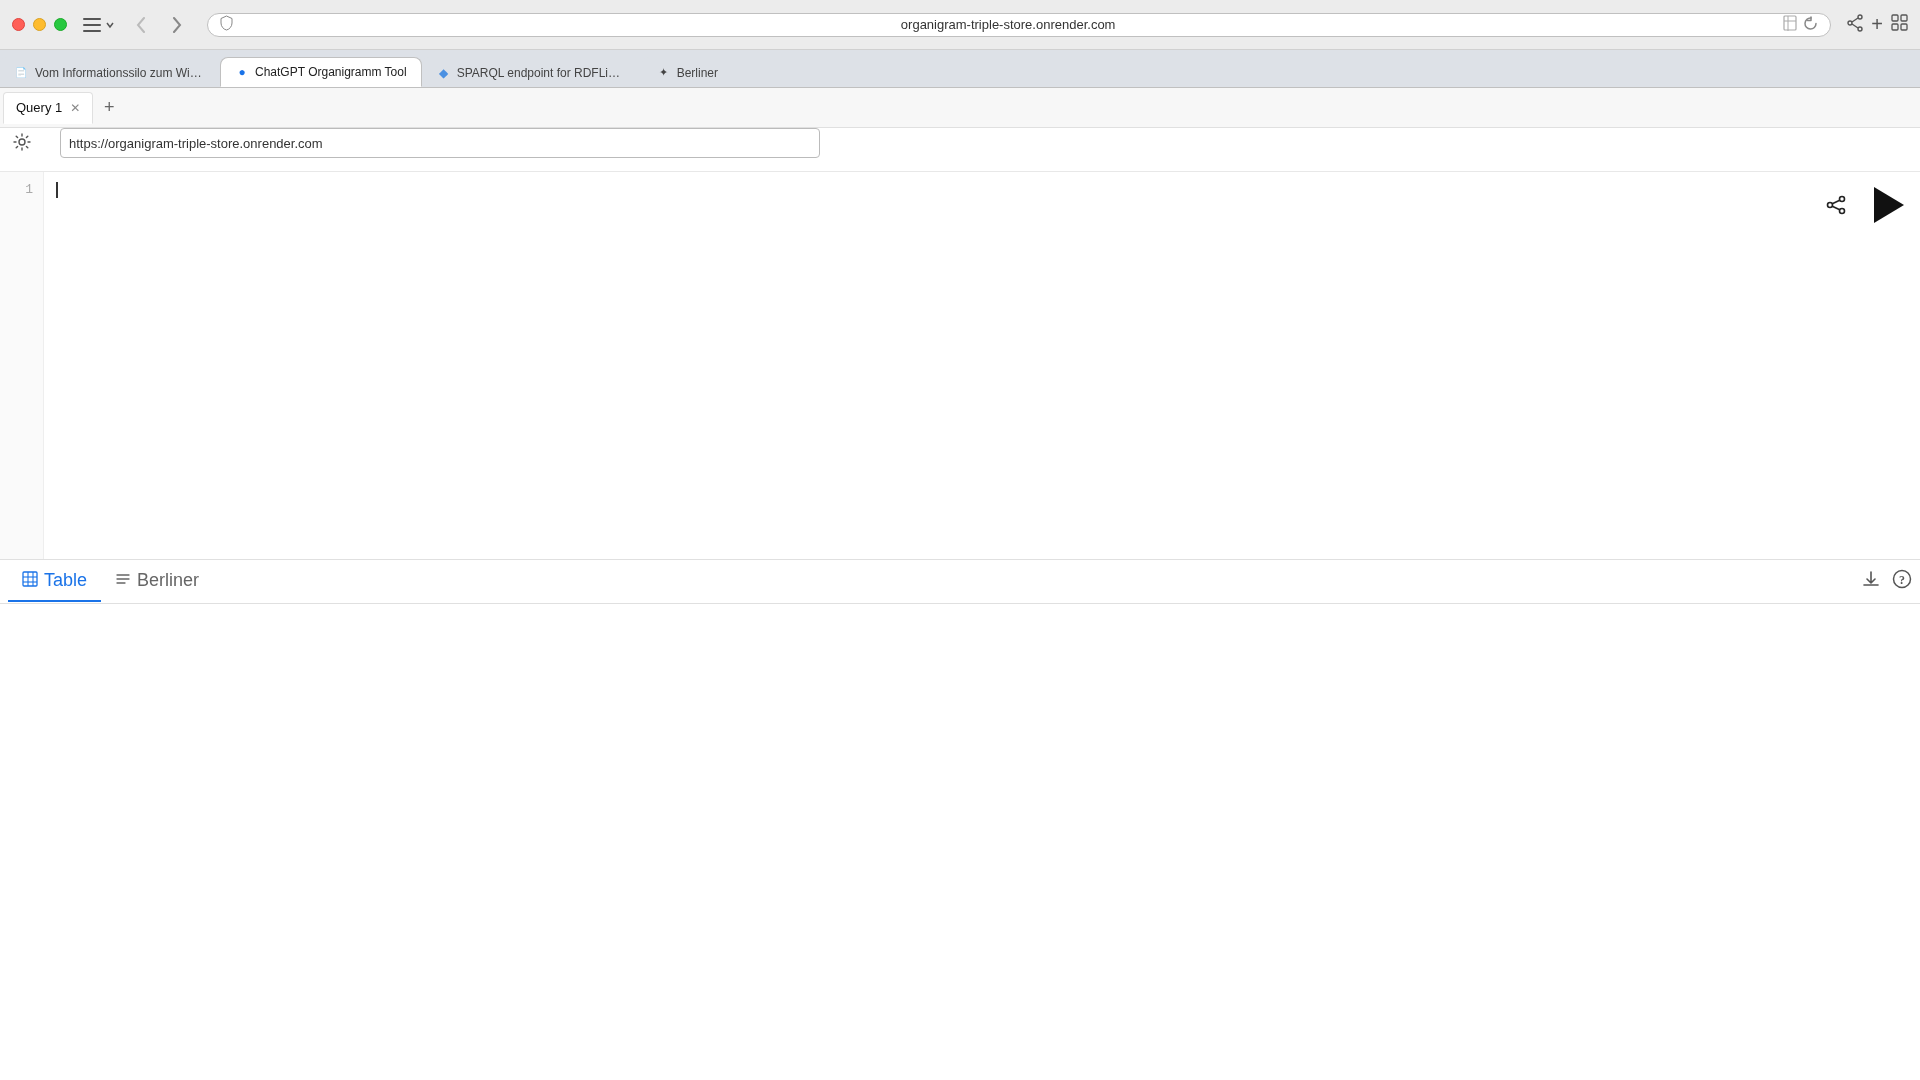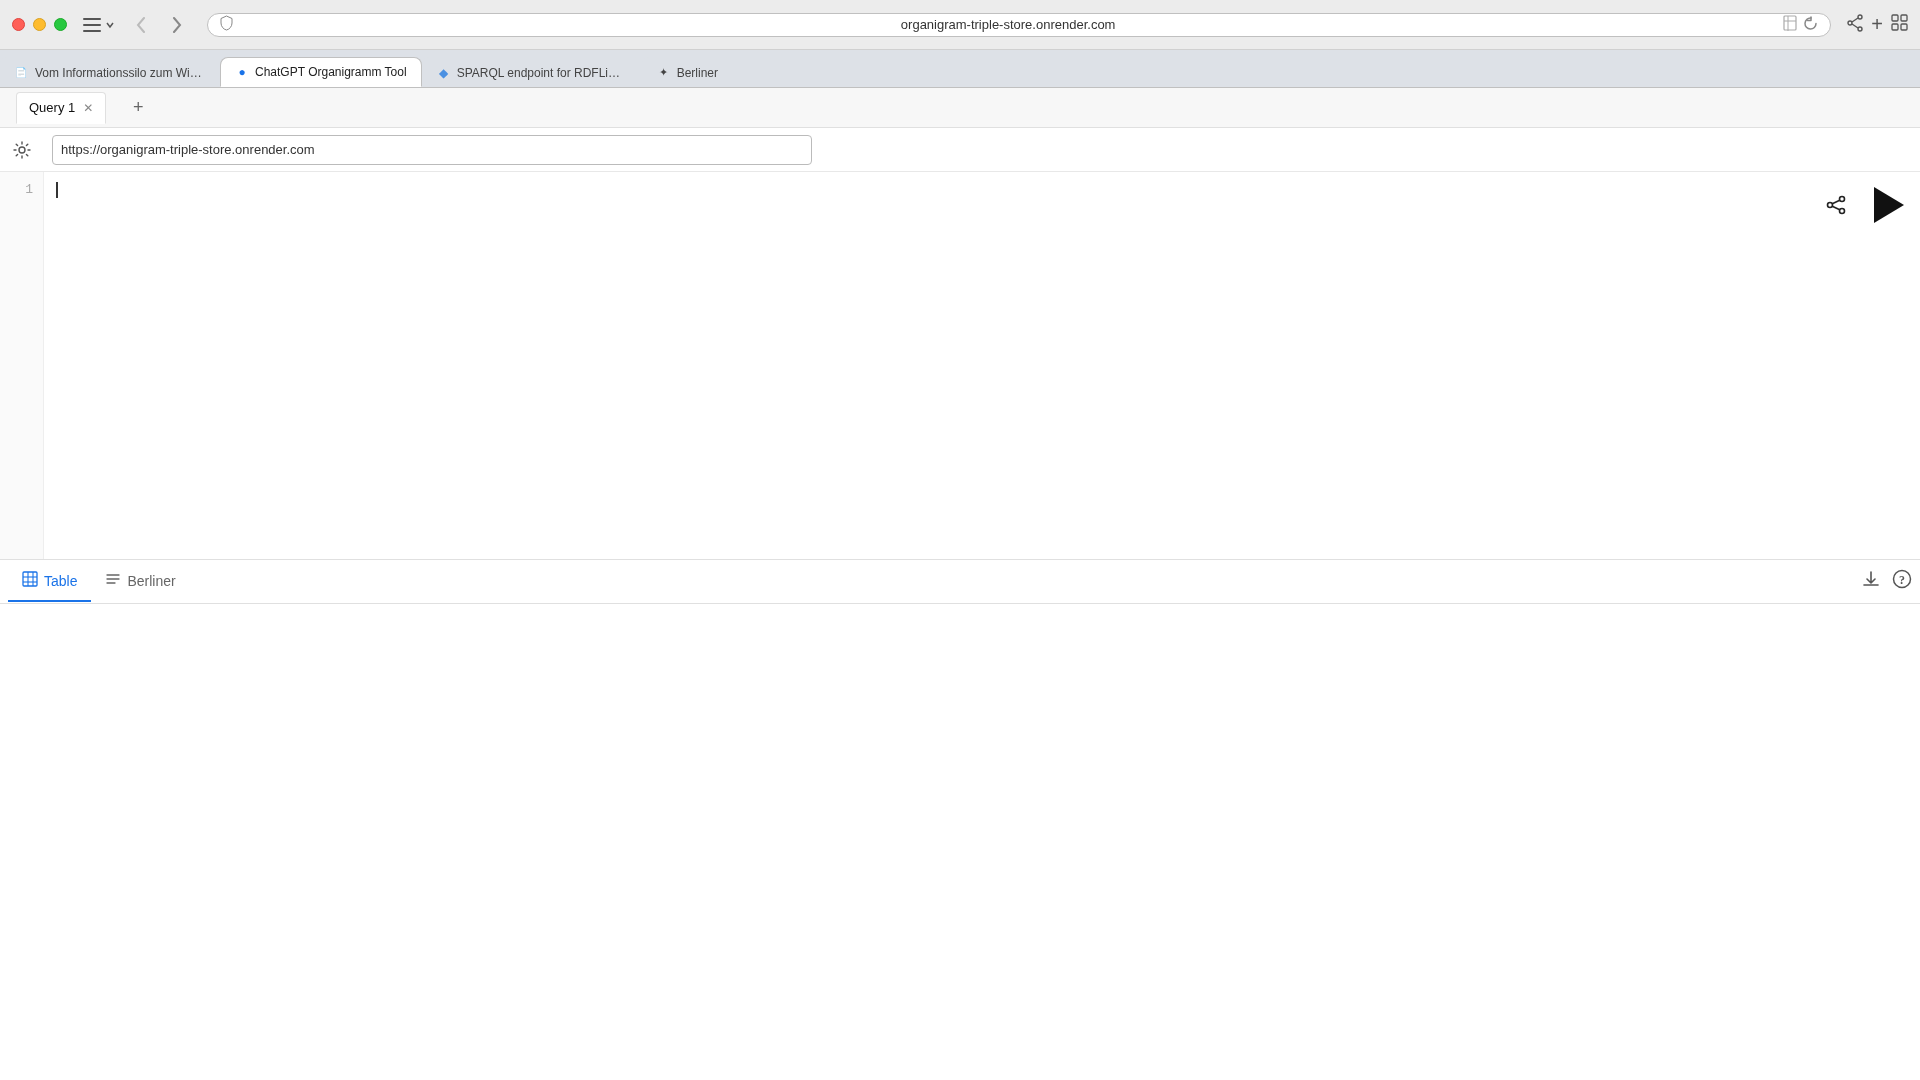--- a/index.html
+++ b/index.html
@@ -179,22 +179,22 @@
       overflow: hidden;
     }
 
     
     .query-tabs-bar {
       height: 40px;
       background: #f7f7f7;
       border-bottom: 1px solid #e0e0e0;
       display: flex;
       align-items: center;
-      padding: 0 16px;
-      gap: 18px;
+      padding: 0 3px;
+      gap: 2px;
       flex-shrink: 0;
     }
 
     .query-tab {
       height: 32px;
       padding: 0 12px;
       display: flex;
       align-items: center;
       gap: 6px;
       font-size: 13px;
@@ -229,23 +229,22 @@
       font-size: 18px;
       color: #666;
       cursor: pointer;
       border-radius: 4px;
     }
 
     
     .endpoint-row {
       height: 44px;
       display: flex;
-      align-items: center;
       padding: 0 8px;
-      gap: 16px;
+      gap: 24px;
       border-bottom: 1px solid #e8e8e8;
       flex-shrink: 0;
     }
 
     .settings-icon {
       width: 28px;
       height: 28px;
       display: flex;
       align-items: center;
       justify-content: center;
@@ -369,21 +368,21 @@
       padding: 0 8px;
       flex-shrink: 0;
     }
 
     .result-tab {
       height: 40px;
       padding: 0 14px;
       display: flex;
       align-items: center;
       gap: 6px;
-      font-size: 14px;
+      font-size: 18px;
       color: #666;
       cursor: pointer;
       border-bottom: 2px solid transparent;
     }
 
     .result-tab.active {
       color: #1a73e8;
       border-bottom: 2px solid #1a73e8;
     }
 

